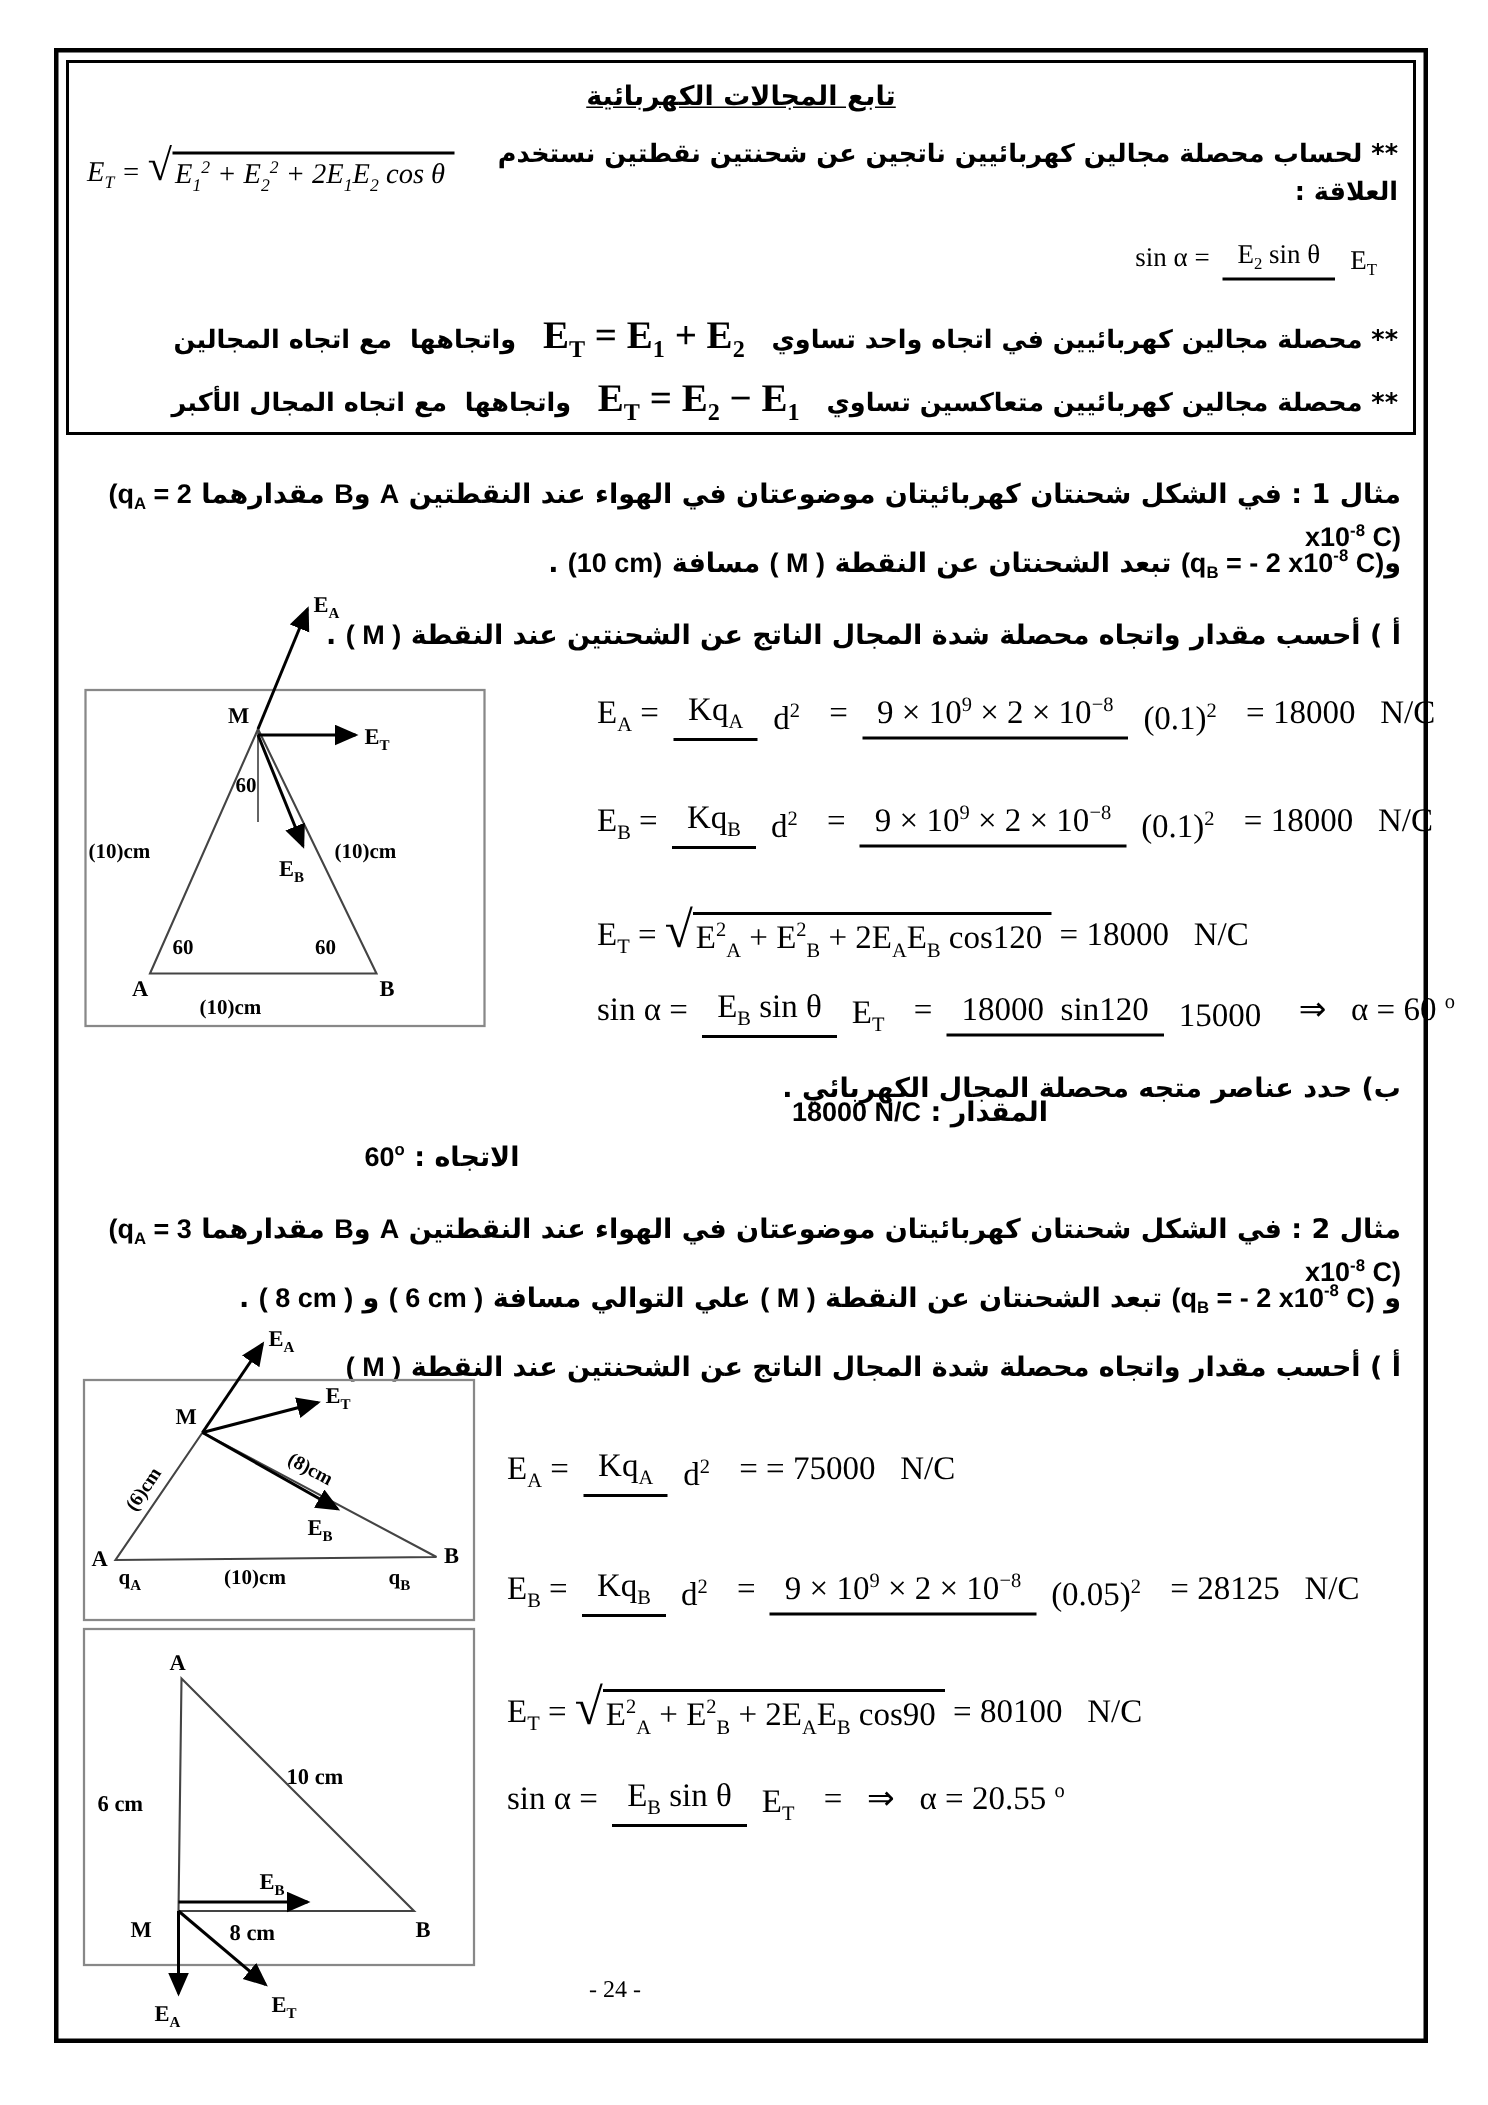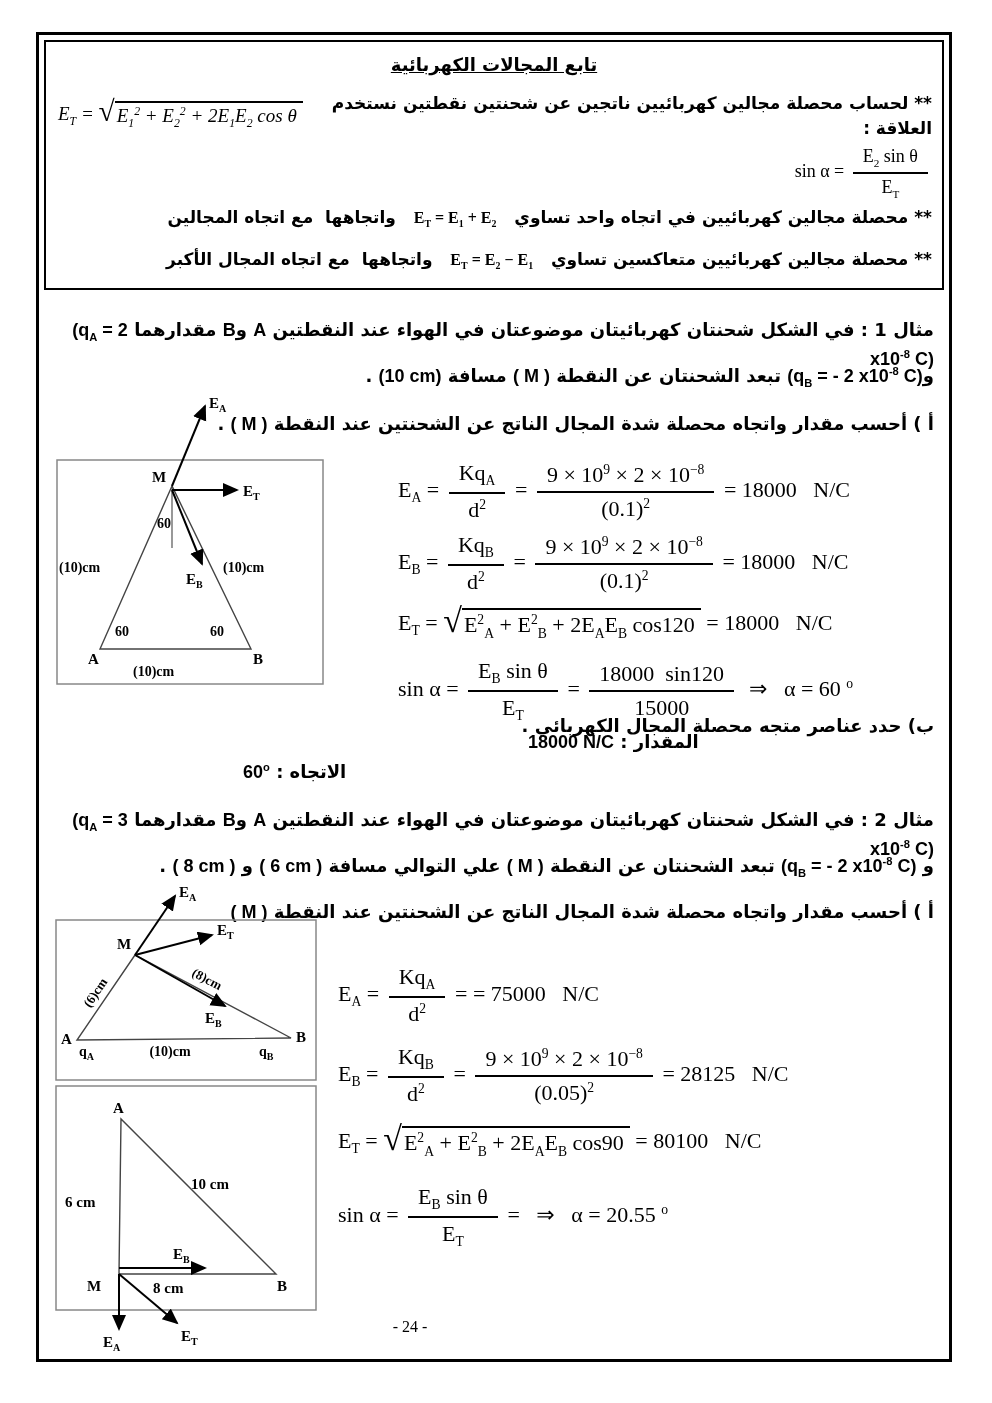--- a/index.html
+++ b/index.html
@@ -10,26 +10,26 @@
   .doc-title{position:absolute;left:44px;top:54px;width:900px;text-align:center;
     font-size:18px;font-weight:bold;text-decoration:underline;direction:rtl;}
   .rrow{position:absolute;display:flex;justify-content:space-between;align-items:center;direction:rtl;}
   .ar{position:absolute;direction:rtl;text-align:right;font-size:18px;line-height:1.5;}
   .ar-inline{font-size:17px;line-height:1.45;}
   .b{font-weight:bold;}
   .u{}
   .xb{font-weight:bold;letter-spacing:.3px;}
   .lat{font-family:"Liberation Sans",sans-serif;}
   .ser{font-family:"Liberation Serif",serif;}
-  .fml-inline{font-size:16px;padding:0 6px;font-weight:bold;}
+  .fml-inline{font-size:26px;padding:0 6px;font-weight:bold;}
   .math{position:absolute;font-family:"Liberation Serif",serif;font-size:22px;
     white-space:nowrap;direction:ltr;}
   .math-inline{font-family:"Liberation Serif",serif;direction:ltr;white-space:nowrap;}
   sub,sup{font-size:62%;}
-  .frac{display:inline-flex;flex-direction:column;align-items:center;vertical-align:middle;margin:0 4px;}
+  .frac{display:inline-flex;flex-direction:row;align-items:center;vertical-align:middle;margin:0 4px;}
   .frac .num{padding:0 10px 3px;border-bottom:2px solid #000;}
   .frac .den{padding:3px 10px 0;}
   .sqrt{display:inline-flex;align-items:flex-start;vertical-align:middle;}
   .sqrt .rad{font-size:1.55em;line-height:1;margin-top:-4px;font-style:normal;}
   .sqrt .sqb{border-top:2px solid #000;padding:2px 6px 0 2px;}
   .fml-r1{font-style:italic;font-size:19px;}
   .fml-r2{font-size:18px;}
   svg{position:absolute;overflow:visible;}
   svg text{fill:#000;}
   .t15b{font-family:"Liberation Serif",serif;font-weight:bold;font-size:15px;}

